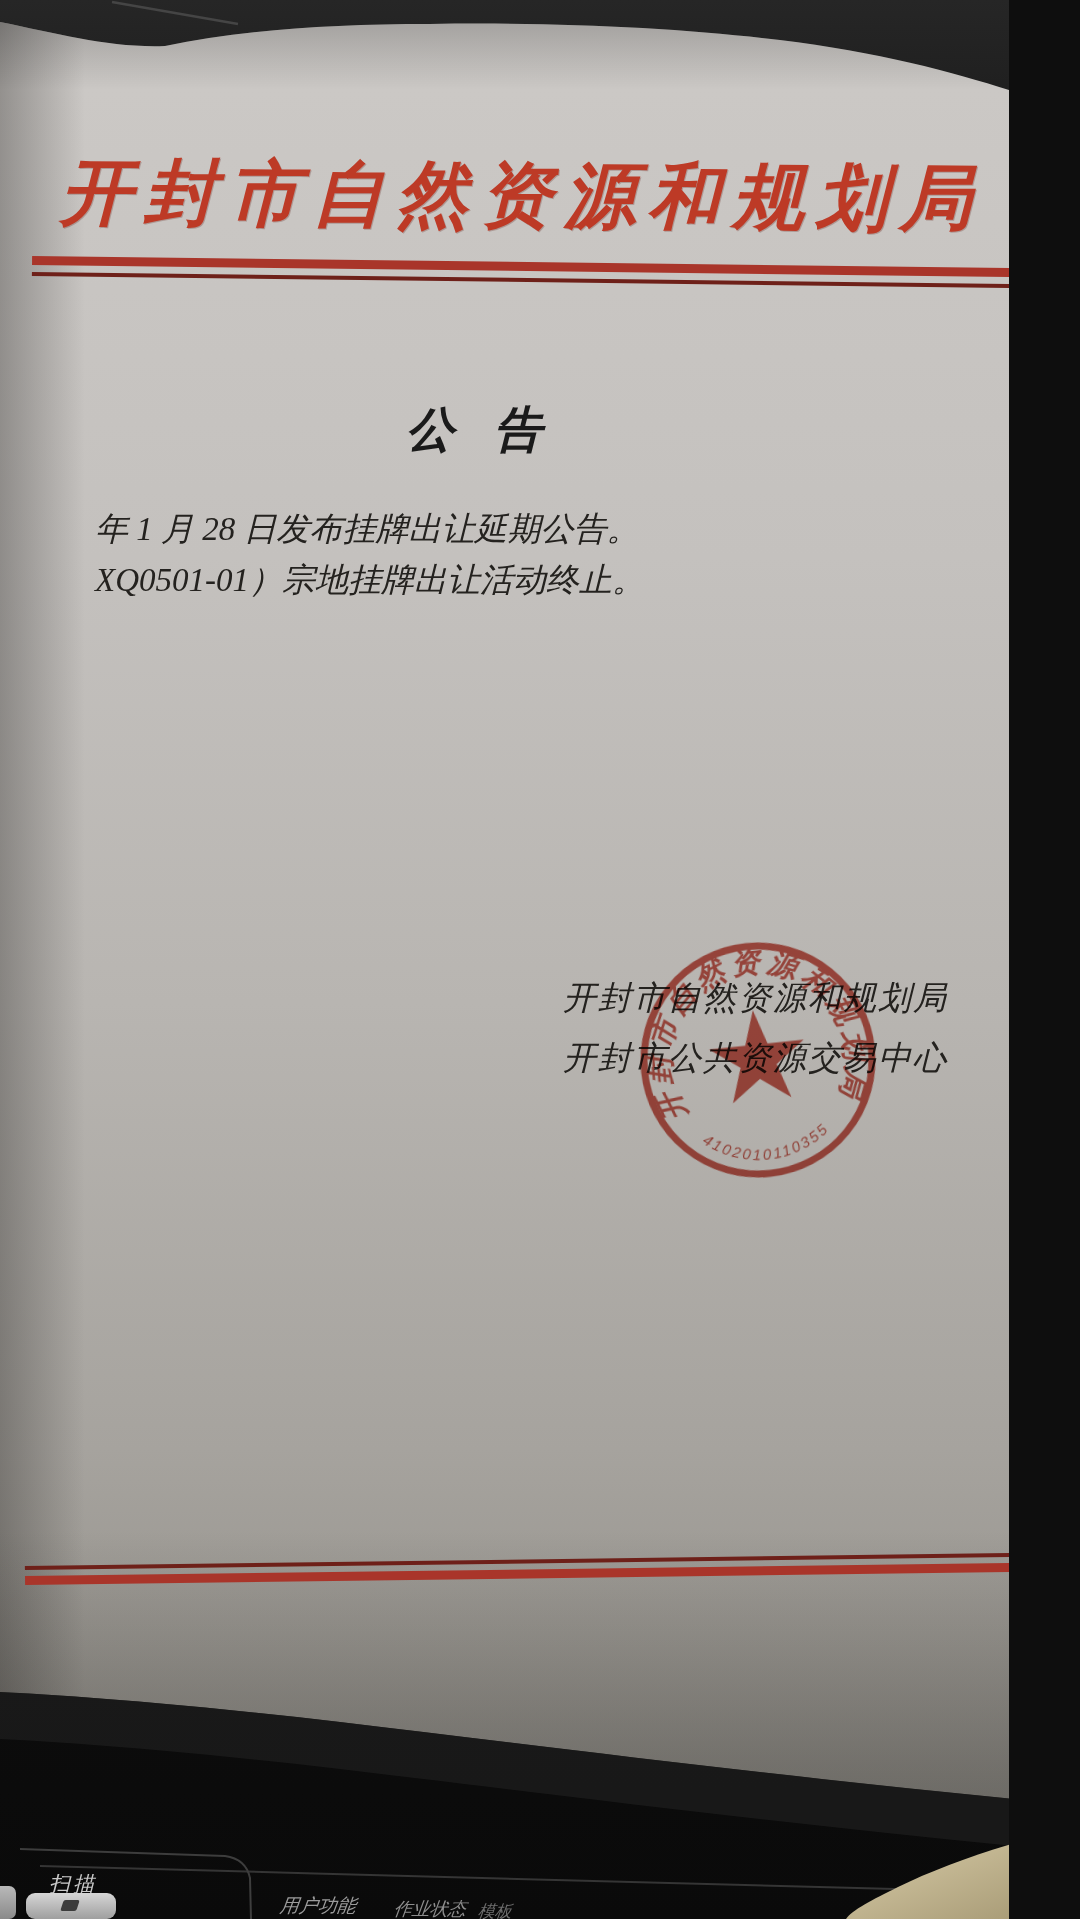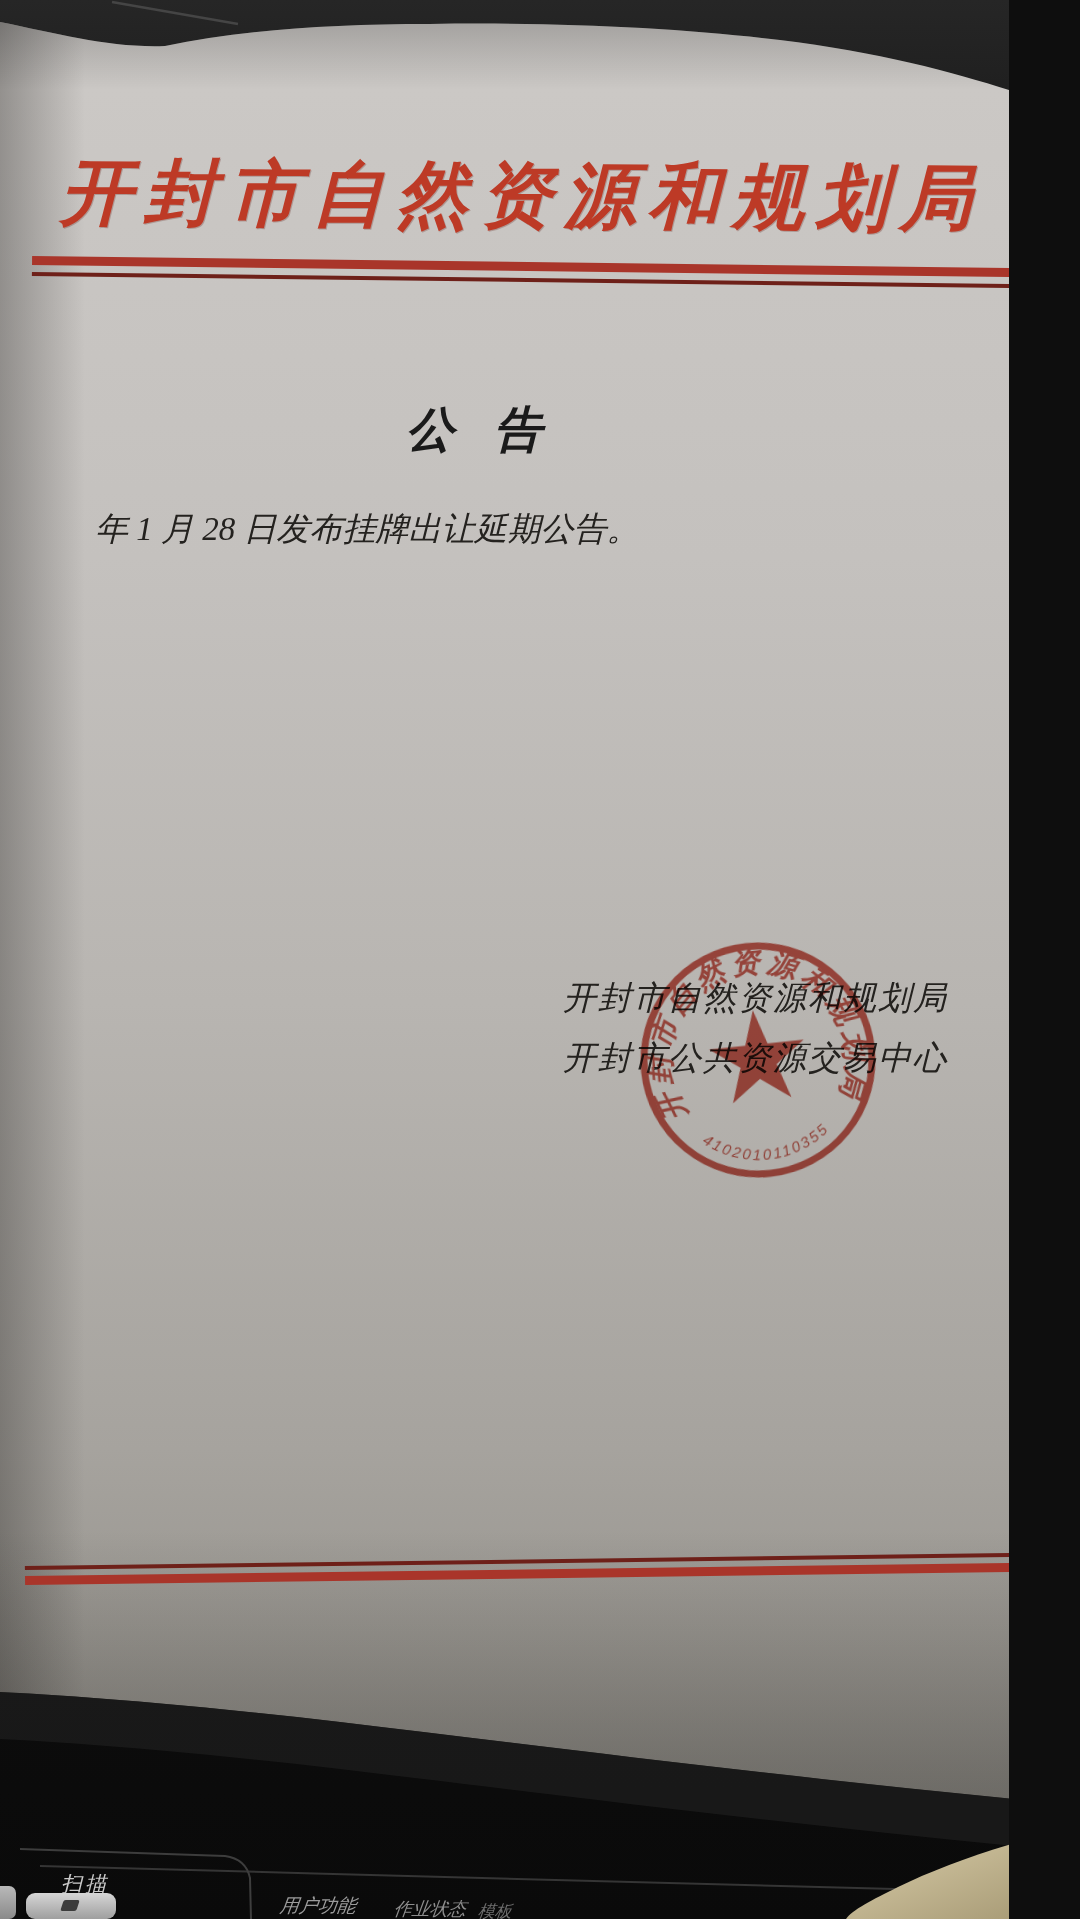--- a/index.html
+++ b/index.html
@@ -34,21 +34,21 @@
 
   .sig{left:563px;color:#24221f;font-size:33px;letter-spacing:2px;white-space:nowrap;}
   .sig1{top:976px;}
   .sig2{top:1036px;}
   .sig-date{left:563px;top:1085px;width:342px;text-align:center;
     color:#24221f;font-size:32px;letter-spacing:1px;}
 
   .seal{left:626px;top:928px;width:264px;height:264px;
     opacity:.82;mix-blend-mode:multiply;transform:rotate(-6deg);filter:blur(0.4px);}
 
-  .scan-label{left:61px;top:1870px;font-size:21px;color:#c9c9c9;
+  .scan-label{left:49px;top:1870px;font-size:21px;color:#c9c9c9;
     letter-spacing:3px;font-family:"Liberation Sans","DejaVu Sans",sans-serif;text-align:right;}
   .scan-button{left:26px;top:1893px;width:90px;height:26px;border-radius:9px;
     background:linear-gradient(180deg,#d6d6d6,#9f9f9f);box-shadow:0 2px 3px rgba(0,0,0,.6);}
   .scan-button .glyph{position:absolute;left:36px;top:7px;width:16px;height:11px;
     background:#3c3c3c;transform:skewX(-18deg);border-radius:2px;}
   .side-button{left:0px;top:1886px;width:16px;height:33px;border-radius:0 7px 7px 0;
     background:linear-gradient(180deg,#b9b9b9,#8a8a8a);}
 
   .menu-item{font-family:"Liberation Sans","DejaVu Sans",sans-serif;
     transform:skewX(-7deg);white-space:nowrap;}
@@ -113,20 +113,21 @@
   <div class="abs rule rule-top">
     <div class="thick"></div>
     <div class="gap"></div>
     <div class="thin"></div>
   </div>
 
   <div class="abs doc-title">公 告</div>
 
   <div class="abs body-block">
     <div class="bl">年 1 月 28 日发布挂牌出让延期公告。</div>
+    <div class="bl">XQ0501-01）宗地挂牌出让活动终止。</div>
   </div>
 
   <div class="abs sig sig1">开封市自然资源和规划局</div>
   <div class="abs sig sig2">开封市公共资源交易中心</div>
 
   <svg class="abs seal" viewBox="-132 -132 264 264">
     <defs>
       <path id="ringPath" d="M -67.4,56.6 A 88 88 0 1 1 67.4,56.6" fill="none"></path>
       <path id="serialPath" d="M -90.6,42.3 A 100 100 0 0 0 90.6,42.3" fill="none"></path>
     </defs>

